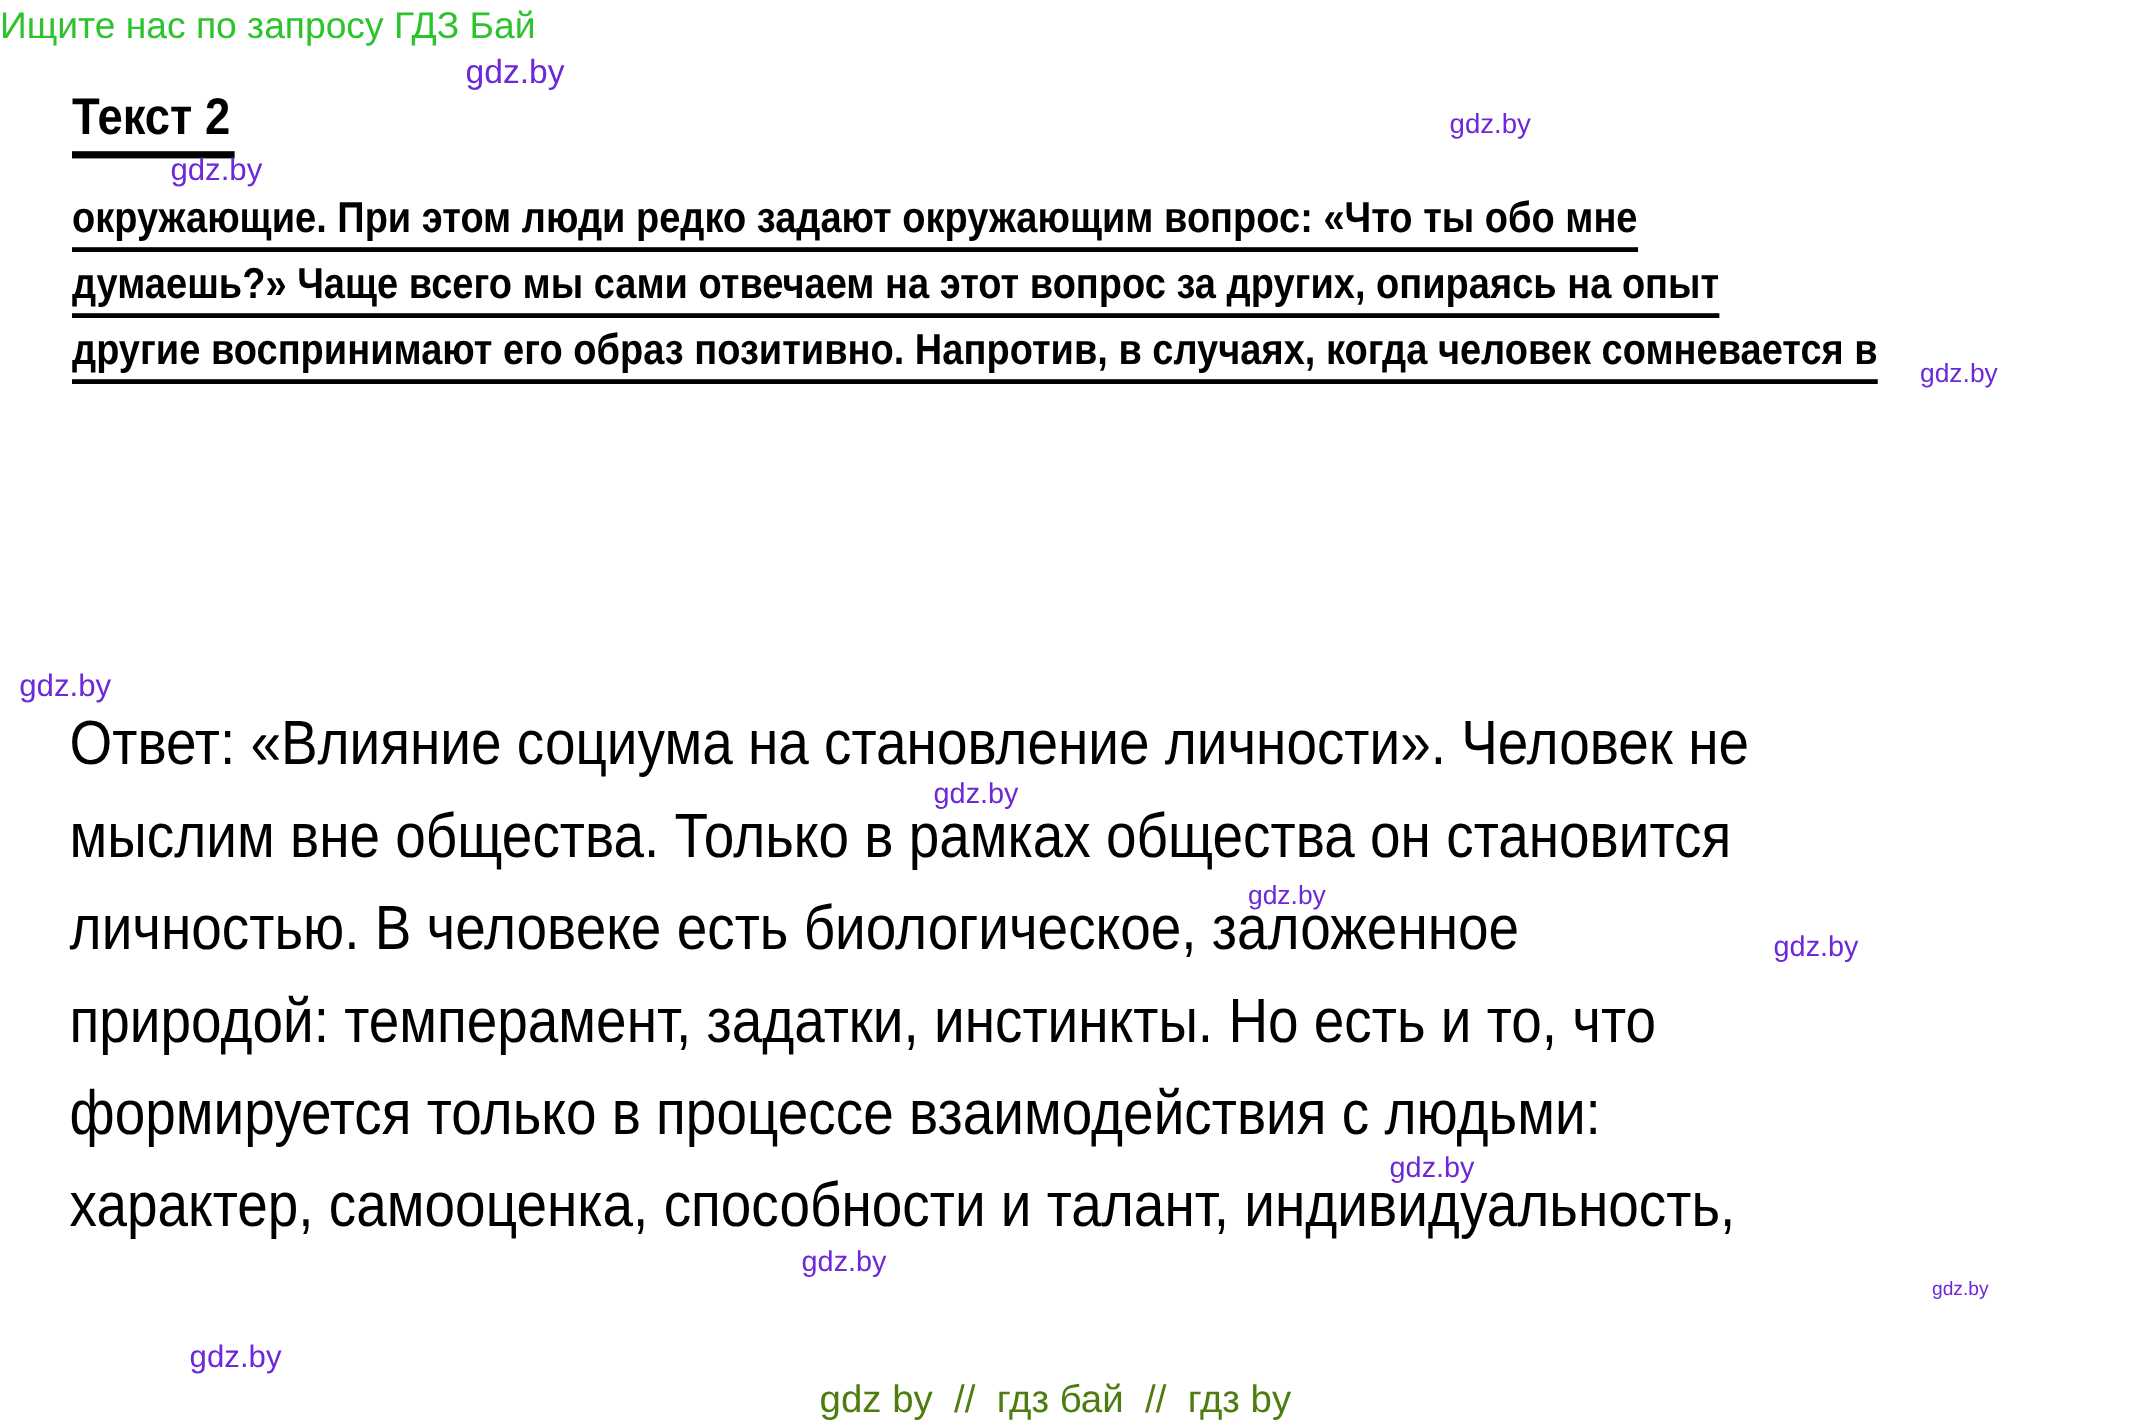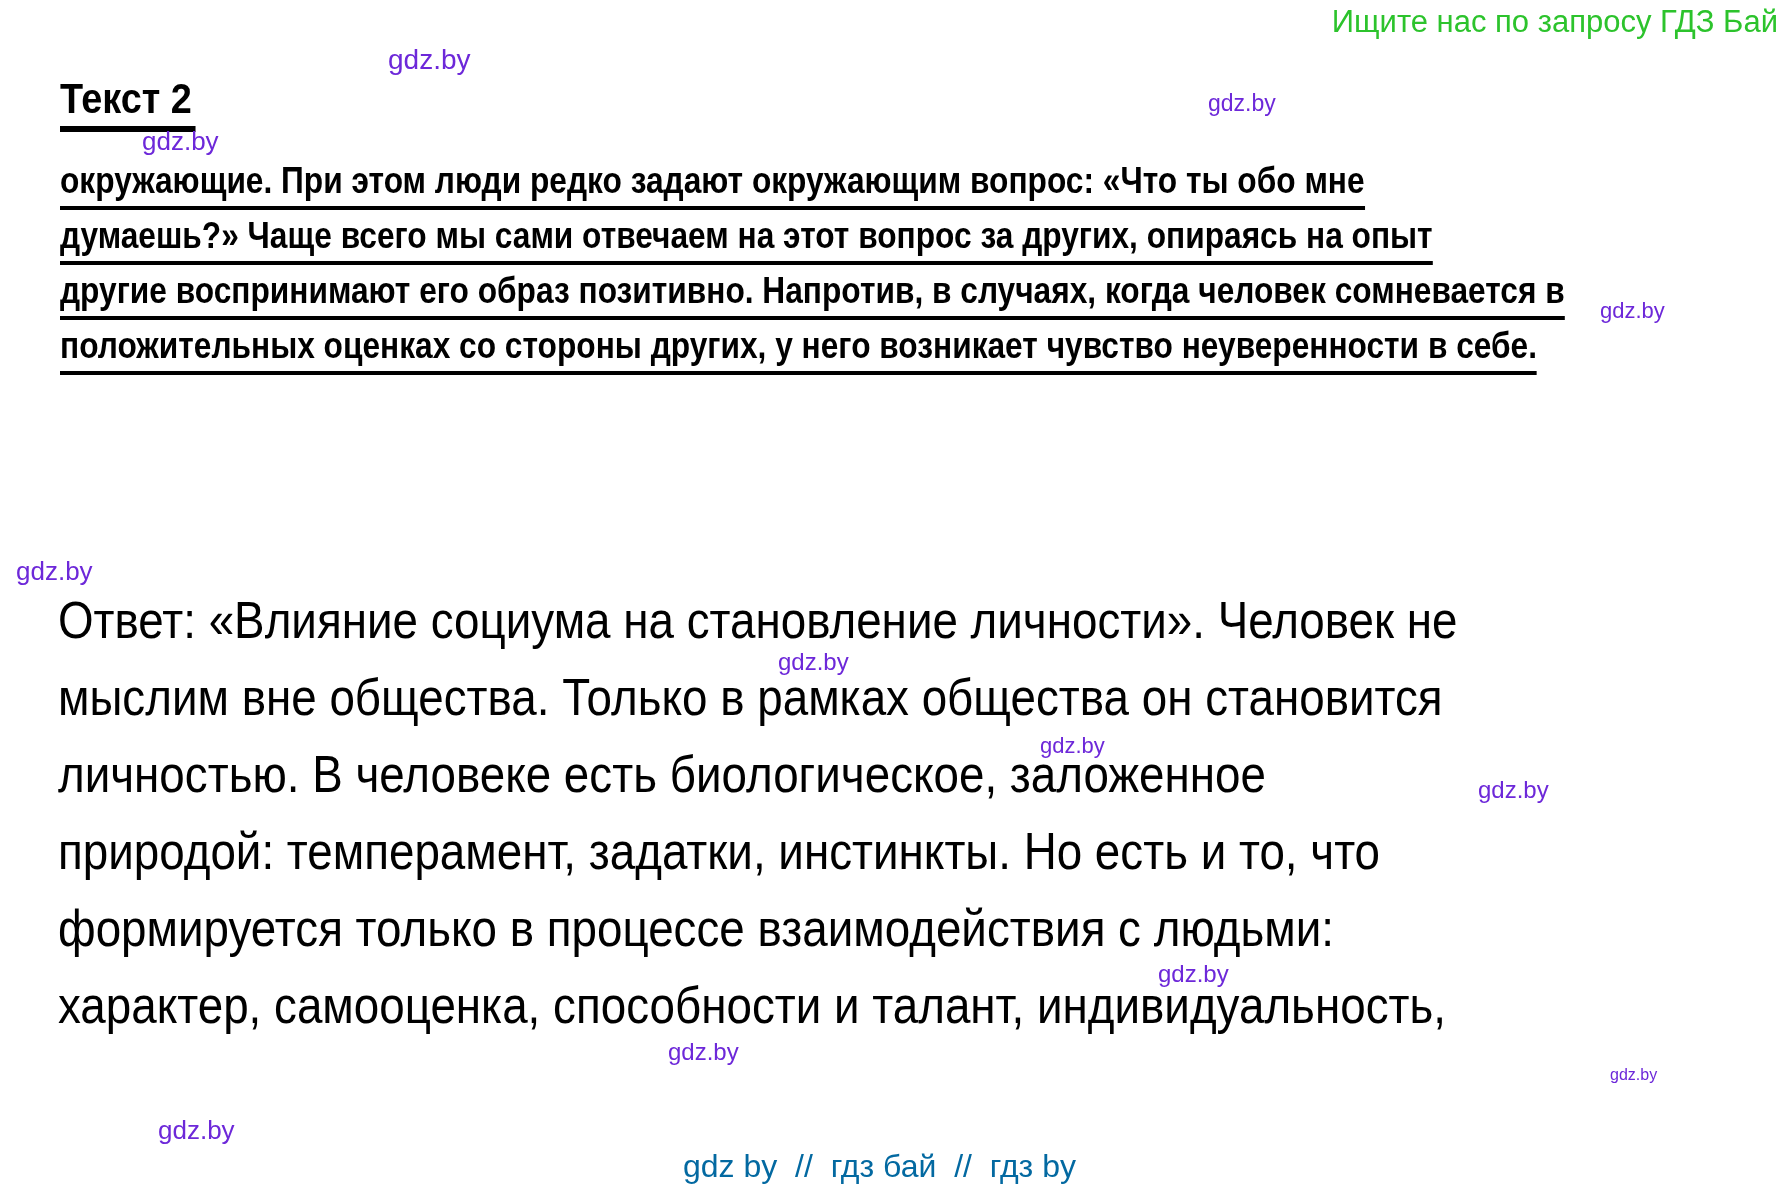--- a/index.html
+++ b/index.html
@@ -6,21 +6,21 @@
   #page{
     position:relative;
     width:1778px;height:1188px;
     background:#ffffff;
     overflow:hidden;
     font-family:"Liberation Sans",sans-serif;
     color:#000;
   }
   .promo{
     position:absolute;top:4px;left:0;width:100%;
-    text-align:right;
+    text-align:left;
     font-size:31px;
     letter-spacing:0;
   }
   .cond{
     display:inline-block;
     transform:scaleX(0.88);
     transform-origin:0 50%;
     white-space:nowrap;
   }
   .heading{
@@ -69,21 +69,20 @@
   <div class="promo" style="color: rgb(44, 195, 44);">Ищите нас по запросу ГДЗ Бай</div>
 
   <div class="heading">
     <span class="cond">Текст 2</span>
   </div>
 
   <div class="intro">
     <div class="intro-line"><span class="cond">окружающие. При этом люди редко задают окружающим вопрос: «Что ты обо мне</span></div>
     <div class="intro-line"><span class="cond">думаешь?» Чаще всего мы сами отвечаем на этот вопрос за других, опираясь на опыт</span></div>
     <div class="intro-line"><span class="cond">другие воспринимают его образ позитивно. Напротив, в случаях, когда человек сомневается в</span></div>
-    <div class="intro-line"><span class="cond">положительных оценках со стороны других, у него возникает чувство неуверенности в себе.</span></div>
   </div>
 
   <div class="answer">
     <div class="answer-line"><span class="cond">Ответ: «Влияние социума на становление личности». Человек не</span></div>
     <div class="answer-line"><span class="cond">мыслим вне общества. Только в рамках общества он становится</span></div>
     <div class="answer-line"><span class="cond">личностью. В человеке есть биологическое, заложенное</span></div>
     <div class="answer-line"><span class="cond">природой: темперамент, задатки, инстинкты. Но есть и то, что</span></div>
     <div class="answer-line"><span class="cond">формируется только в процессе взаимодействия с людьми:</span></div>
     <div class="answer-line"><span class="cond">характер, самооценка, способности и талант, индивидуальность,</span></div>
   </div>
@@ -94,15 +93,15 @@
   <span class="wm" style="left:1600px;top:298px;font-size:22px;">gdz.by</span>
   <span class="wm" style="left:16px;top:556px;font-size:26px;">gdz.by</span>
   <span class="wm" style="left:778px;top:648px;font-size:24px;">gdz.by</span>
   <span class="wm" style="left:1040px;top:733px;font-size:22px;">gdz.by</span>
   <span class="wm" style="left:1478px;top:776px;font-size:24px;">gdz.by</span>
   <span class="wm" style="left:1158px;top:960px;font-size:24px;">gdz.by</span>
   <span class="wm" style="left:668px;top:1038px;font-size:24px;">gdz.by</span>
   <span class="wm" style="left:1610px;top:1066px;font-size:16px;">gdz.by</span>
   <span class="wm" style="left:158px;top:1115px;font-size:26px;">gdz.by</span>
 
-  <div class="footer-promo" style="color: #0369a1;">gdz by  //  гдз бай  //  гдз by</div>
+  <div class="footer-promo" style="color: #4d7c0f;">gdz by  //  гдз бай  //  гдз by</div>
 
 </div>
 
 </body></html>

